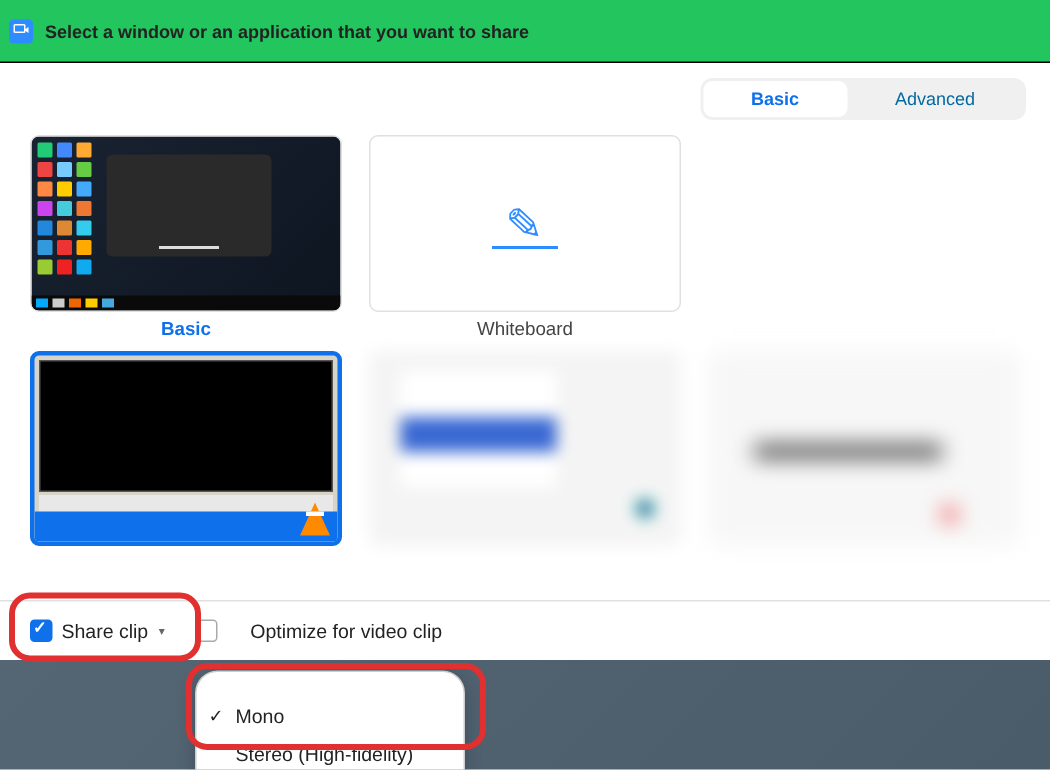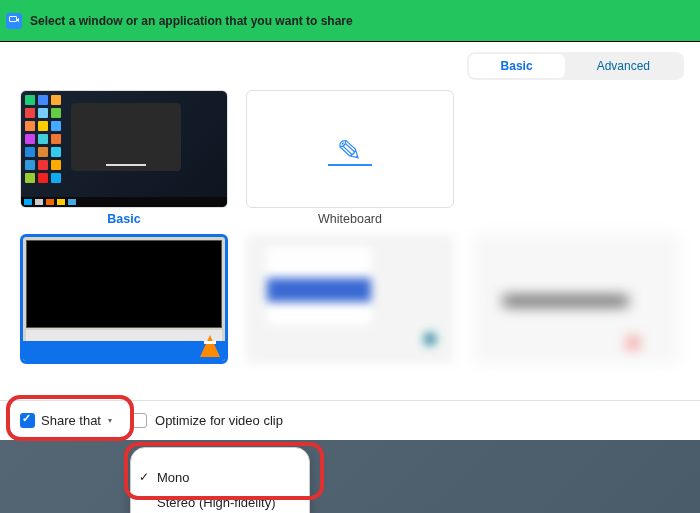--- a/index.html
+++ b/index.html
@@ -143,24 +143,24 @@
     </div>
     <div class="thumb2 blurred2">
       <div class="t1"></div>
         <div class="dot"></div>
     </div>
   </div>
 
   <div class="footer">
     <div class="share-sound-box">
       <div class="checkbox"></div>
-      <span class="opt-label">Share that</span>
+      <span class="opt-label">Share clip</span>
       <span class="chev">▾</span>
     </div>
-    <div style="display:flex;gap:8px;">
+    <div style="display:flex;gap:22px;">
       <div class="checkbox-empty"></div>
       <span class="opt-label">Optimize for video clip</span>
     </div>
   </div>
 
 </div>
 
 <div class="dropdown">
   <div class="dropdown-item sel">Mono</div>
   <div class="dropdown-item">Stereo (High-fidelity)</div>

